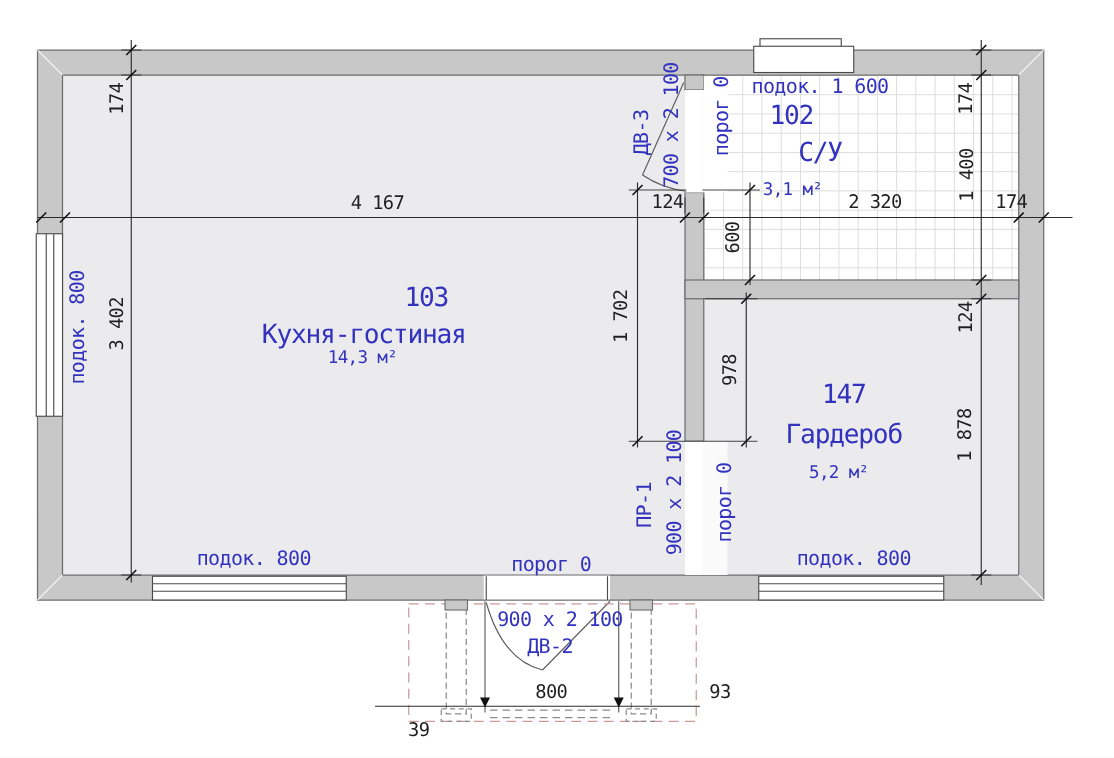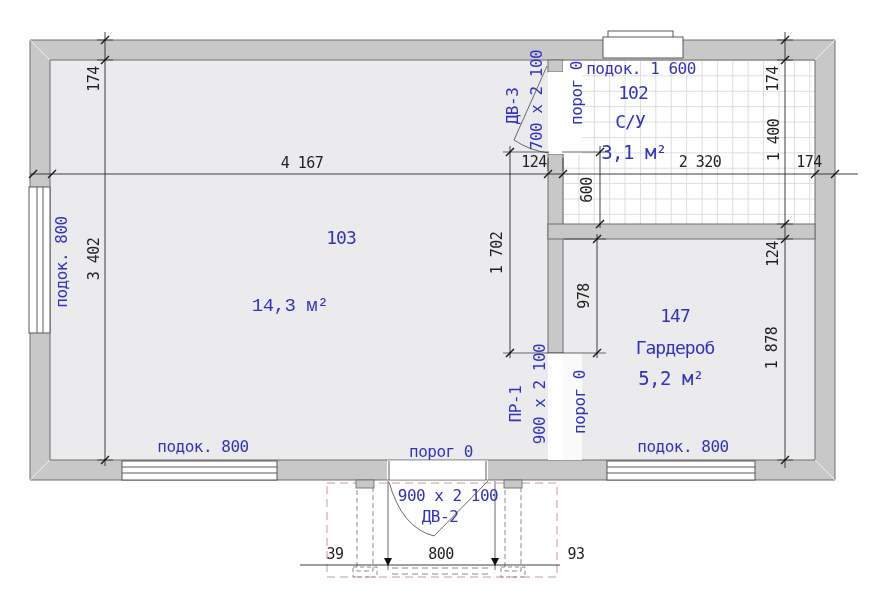--- a/index.html
+++ b/index.html
@@ -13,22 +13,22 @@
     background-image:linear-gradient(#dcdcdc 1px,transparent 1px),
                      linear-gradient(90deg,#dcdcdc 1px,transparent 1px);
     background-size:15.4px 15.4px;
   }
   svg.linework{position:absolute;left:0;top:0;}
   .lbl{position:absolute;white-space:nowrap;transform:translate(-50%,-50%);line-height:1;}
   .lbl.rot{transform:translate(-50%,-50%) rotate(-90deg);}
   .dim{color:#1f1f1f;font-size:15px;letter-spacing:-0.5px;}
   .blue{color:#3232be;}
   .b16{font-size:16px;letter-spacing:-0.5px;}
-  .b19{font-size:19px;letter-spacing:-0.5px;}
-  .b21{font-size:18px;letter-spacing:-1px;}
+  .b19{font-size:14px;letter-spacing:-0.5px;}
+  .b21{font-size:21px;letter-spacing:-1px;}
 </style>
 </head>
 <body>
 
 <div id="stage">
 
   <div class="floor" style="left:50px;top:60px;width:765px;height:400px;"></div>
   <div class="tilefloor" style="left:563px;top:60px;width:252px;height:164px;"></div>
 
   <svg class="linework" width="891" height="606" viewBox="0 0 891 606">
@@ -157,37 +157,38 @@
   <div class="lbl dim" style="left:809px;top:162px;">174</div>
   <div class="lbl dim rot" style="left:94px;top:79px;">174</div>
   <div class="lbl dim rot" style="left:94px;top:259px;">3 402</div>
   <div class="lbl dim rot" style="left:773px;top:79px;">174</div>
   <div class="lbl dim rot" style="left:774px;top:140px;">1 400</div>
   <div class="lbl dim rot" style="left:773px;top:254px;">124</div>
   <div class="lbl dim rot" style="left:772px;top:348px;">1 878</div>
   <div class="lbl dim rot" style="left:497px;top:253px;">1 702</div>
   <div class="lbl dim rot" style="left:587px;top:190px;">600</div>
   <div class="lbl dim rot" style="left:584px;top:296px;">978</div>
-  <div class="lbl dim" style="left:335px;top:554px;">39</div>
+  <div class="lbl dim" style="left:335px;top:584px;">39</div>
   <div class="lbl dim" style="left:441px;top:554px;">800</div>
   <div class="lbl dim" style="left:543px;top:554px;margin-left:33px;">93</div>
 
   <div class="lbl blue b21" style="left:293px;top:238px;margin-left:48px;">103</div>
-  <div class="lbl blue b19" style="left:290px;top:306px;font-family:Liberation Mono, monospace;">14,3 м²</div>
+  <div class="lbl blue b21" style="left:291px;top:268px;">Кухня-гостиная</div>
+  <div class="lbl blue b19" style="left:290px;top:286px;">14,3 м²</div>
 
   <div class="lbl blue b21" style="left:633px;top:93px;">102</div>
-  <div class="lbl blue b21" style="left:630px;top:122px;text-align:right;">С/У</div>
+  <div class="lbl blue b21" style="left:656px;top:122px;text-align:right;">С/У</div>
   <div class="lbl blue b19" style="left:634px;top:152px;">3,1 м²</div>
 
   <div class="lbl blue b21" style="left:675px;top:316px;">147</div>
   <div class="lbl blue b21" style="left:675px;top:348px;">Гардероб</div>
   <div class="lbl blue b19" style="left:671px;top:378px;">5,2 м²</div>
 
   <div class="lbl blue b16 rot" style="left:62px;top:262px;">подок. 800</div>
-  <div class="lbl blue b16" style="left:641px;top:69px;">подок. 1 600</div>
+  <div class="lbl blue b16" style="left:656px;top:69px;">подок. 1 600</div>
   <div class="lbl blue b16" style="left:203px;top:447px;">подок. 800</div>
   <div class="lbl blue b16" style="left:683px;top:447px;">подок. 800</div>
 
   <div class="lbl blue b16 rot" style="left:577px;top:93px;">порог 0</div>
   <div class="lbl blue b16 rot" style="left:580px;top:402px;">порог 0</div>
   <div class="lbl blue b16" style="left:441px;top:452px;">порог 0</div>
 
   <div class="lbl blue b16 rot" style="left:513px;top:106px;">ДВ-3</div>
   <div class="lbl blue b16 rot" style="left:537px;top:100px;">700 х 2 100</div>
 

